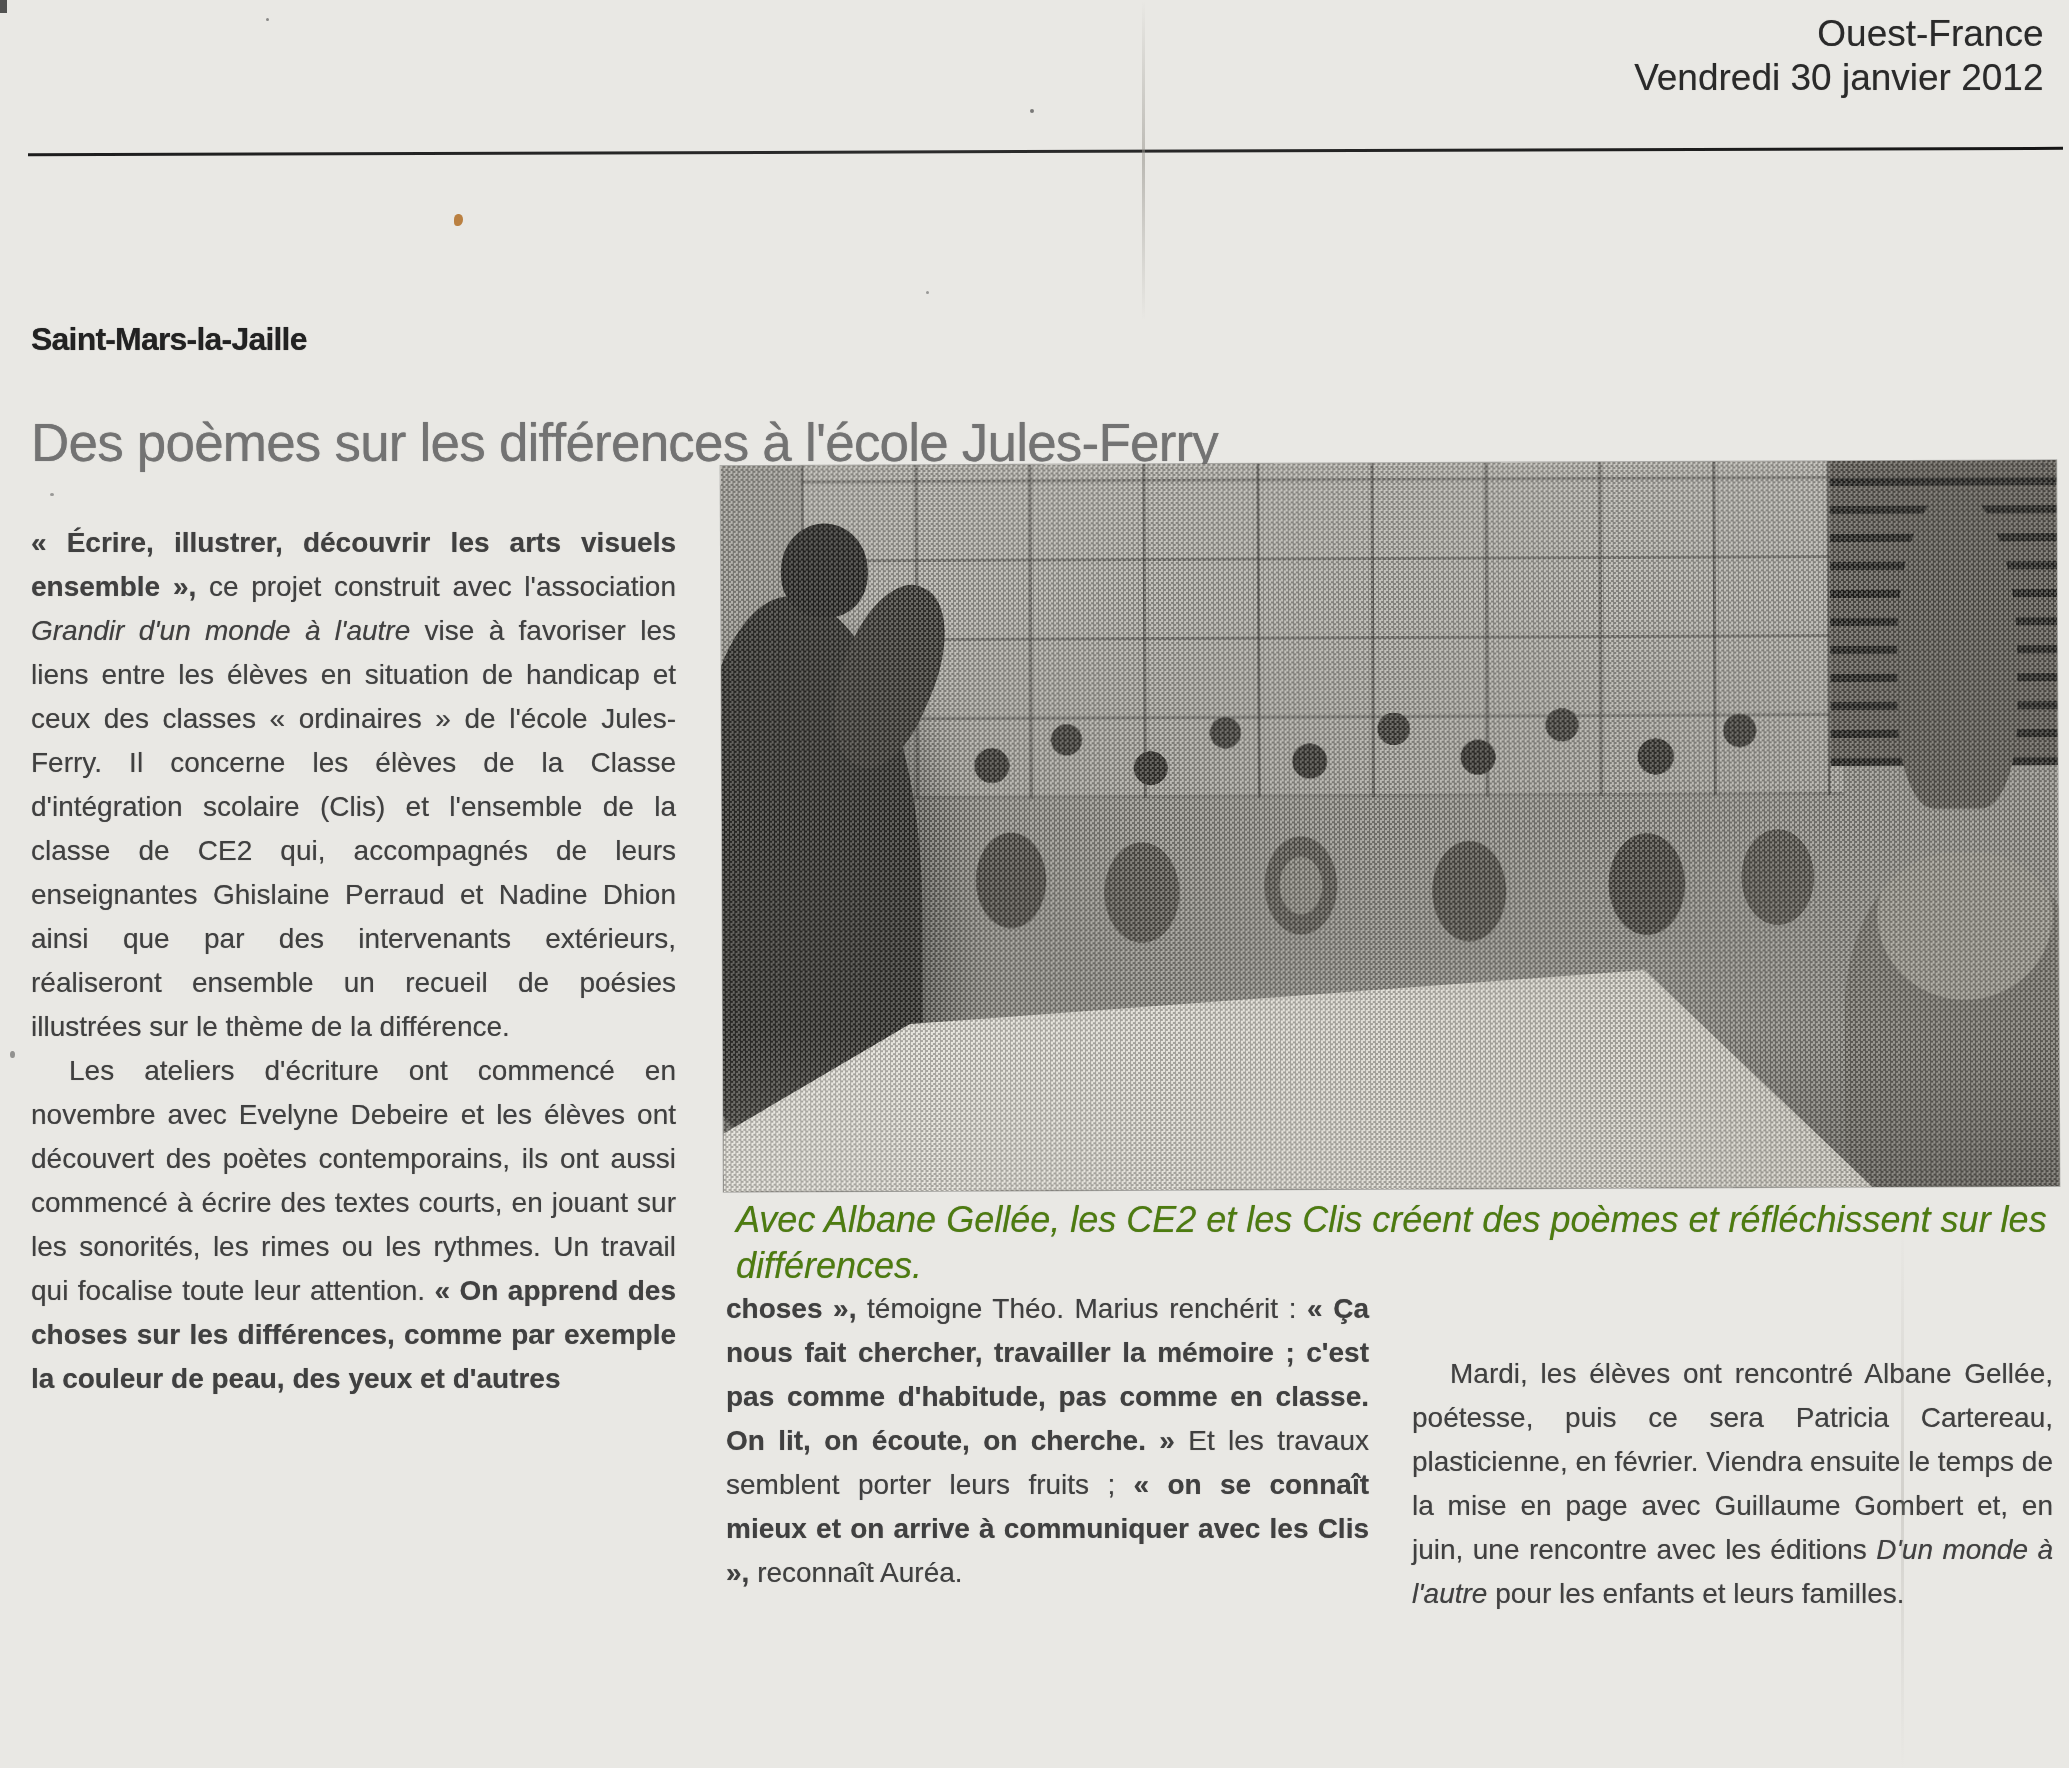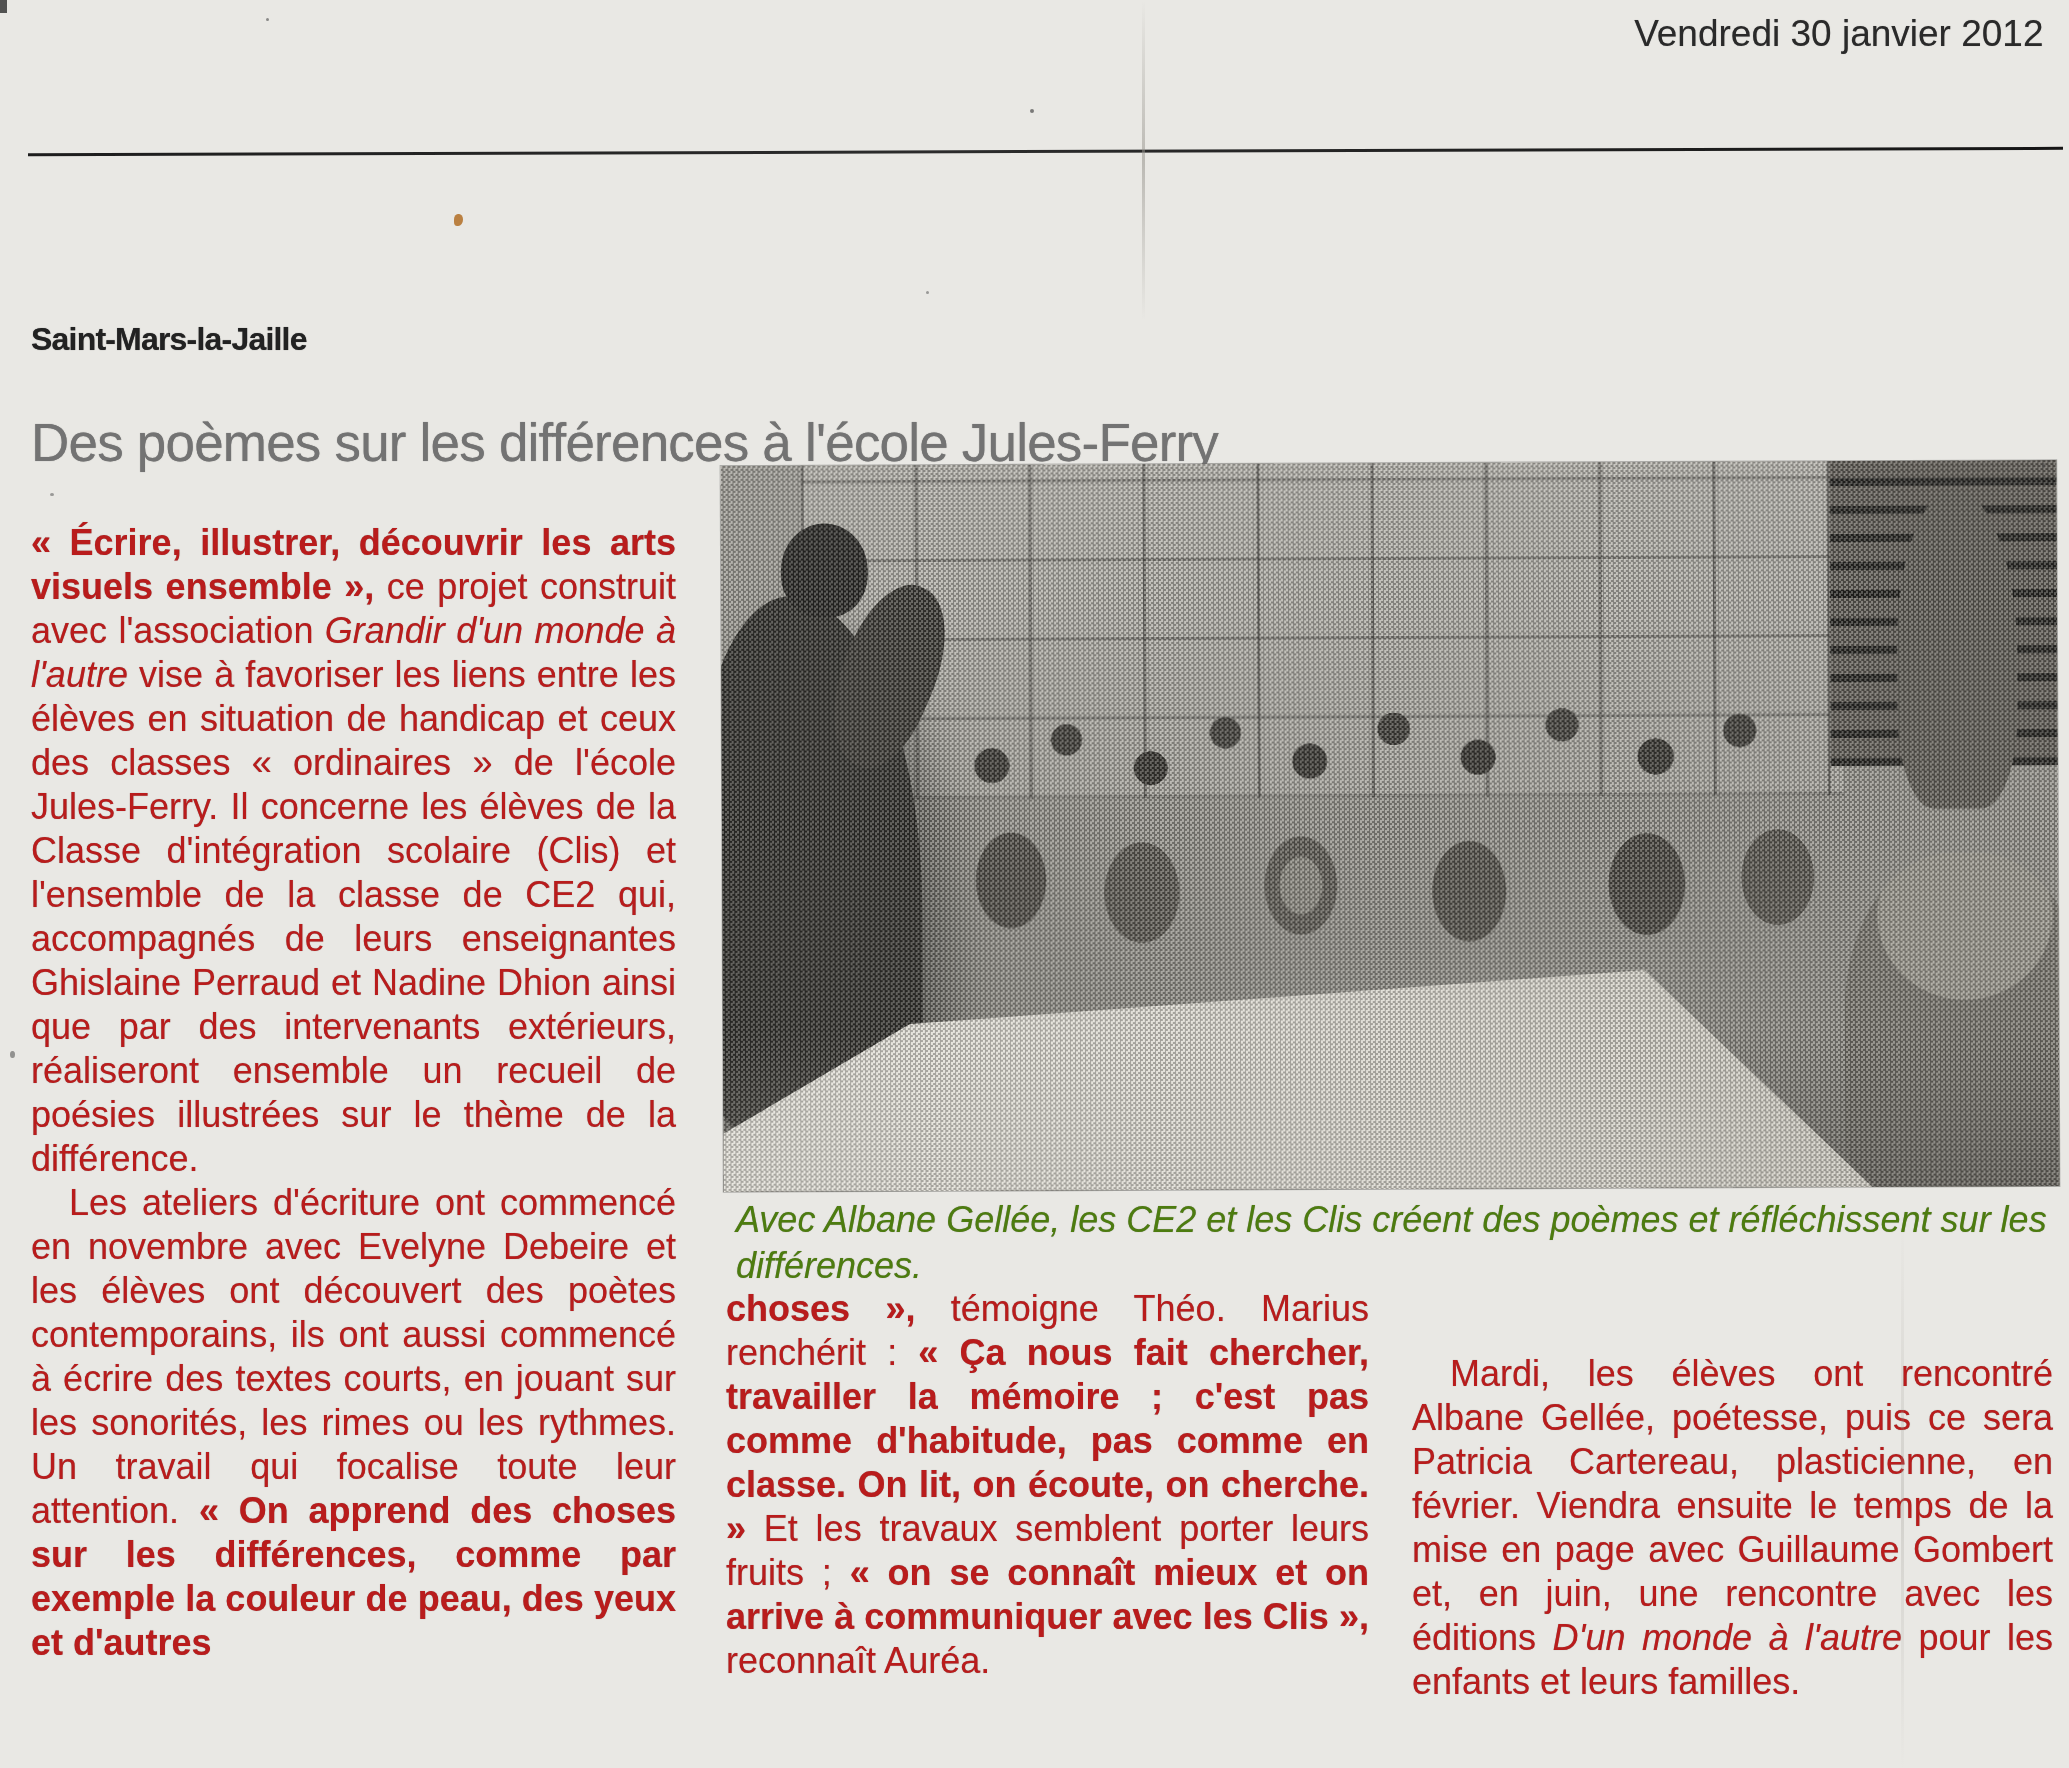--- a/index.html
+++ b/index.html
@@ -43,21 +43,21 @@
   }
   .headline{
     position:absolute;left:31px;top:412px;margin:0;
     font-size:53px;font-weight:400;letter-spacing:-0.8px;color:#737373;
     text-shadow:0 0 0.8px rgba(25,25,25,.55);
     white-space:nowrap;
   }
   
   .col{
     position:absolute;
-    font-size:36px;line-height:44px;color:#b91c1c;
+    font-size:28px;line-height:44px;color:#404040;
     text-align:justify;
     text-shadow:0 0 0.8px rgba(35,35,35,.45);
   }
   .col p{margin:0;}
   .col p.indent{text-indent:38px;}
   .col-left{left:31px;top:521px;width:645px;}
   .col-mid{left:726px;top:1287px;width:643px;}
   .col-right{left:1412px;top:1352px;width:641px;}
   .seg-regular{font-weight:400;font-style:normal;}
   .seg-bold{font-weight:700;font-style:normal;}
@@ -162,20 +162,21 @@
   .s6{left:50px;top:493px;width:4.1px;height:3.3px;opacity:.5;}
   .edge-mark{position:absolute;left:0;top:0;width:6.6px;height:13.2px;background:#2c2c2c;opacity:.8;}
 </style>
 </head>
 <body>
 
 <div class="page" style="color: rgb(38, 38, 38);">
 
 
   <div class="paper-info">
+    <div>Ouest-France</div>
     <div>Vendredi 30 janvier 2012</div>
   </div>
 
   <div class="masthead-rule"></div>
 
   <h2 class="kicker">Saint-Mars-la-Jaille</h2>
 
   <h3 class="headline">Des poèmes sur les différences à l'école Jules-Ferry</h3>
 
   <div class="col col-left">

